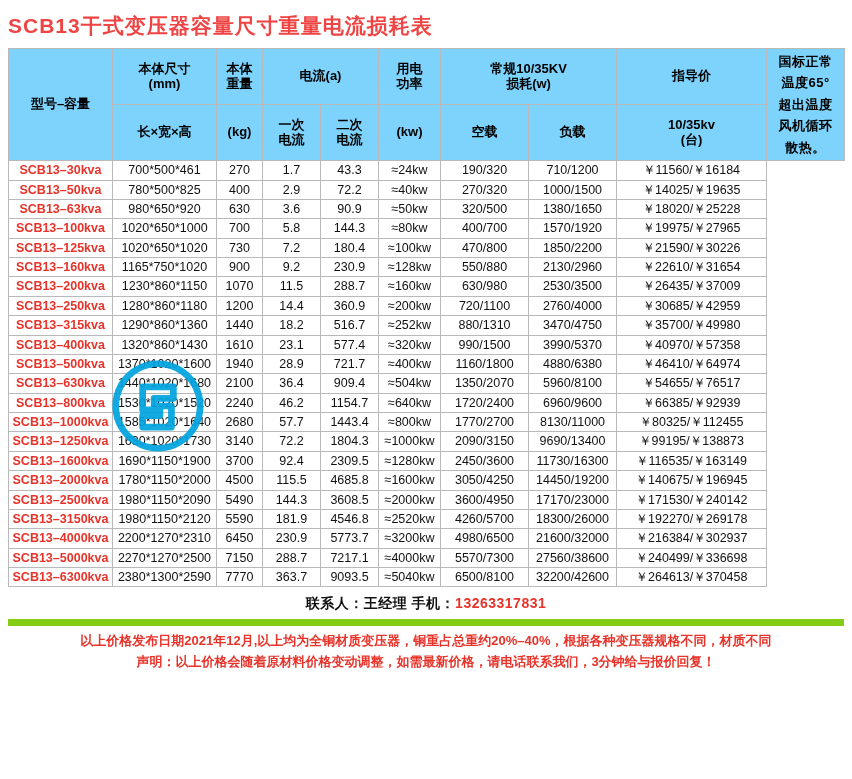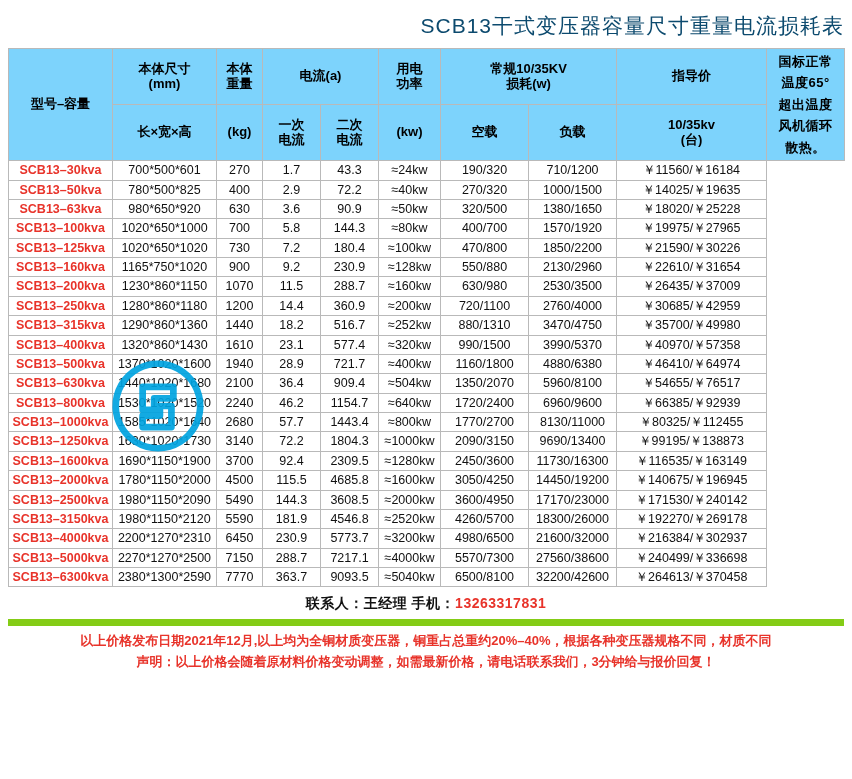--- a/index.html
+++ b/index.html
@@ -10,26 +10,26 @@
     color:#111;
     overflow:hidden;
   }
   .page{
     position:relative;
     width:852px;height:779px;
     box-sizing:border-box;
     padding:6px 8px 0 8px;
   }
   .title{
-    text-align:right;
+    text-align:left;
     font-size:21px;
-    font-weight:normal;
+    font-weight:bold;
     letter-spacing:1px;
     padding:6px 0 8px 0;
-    color:#0c4a6e;
+    color:#ef4444;
   }
   table{
     border-collapse:collapse;
     width:836px;
     table-layout:fixed;
   }
   td,th{
     border:1px solid #b9b9b9;
     font-size:12.5px;
     text-align:center;
@@ -187,21 +187,21 @@
         <td>负载</td>
         <td>
           <div>10/35kv</div>
           <div>(台)</div>
         </td>
       </tr>
     </thead>
     <tbody id="tbody">
         <tr>
           <td class="model">SCB13–30kva</td>
-          <td>700*500*601</td>
+          <td>700*500*461</td>
           <td>270</td>
           <td>1.7</td>
           <td>43.3</td>
           <td>≈24kw</td>
           <td>190/320</td>
           <td>710/1200</td>
           <td>￥11560/￥16184</td>
         </tr>
         <tr>
           <td class="model">SCB13–50kva</td>

